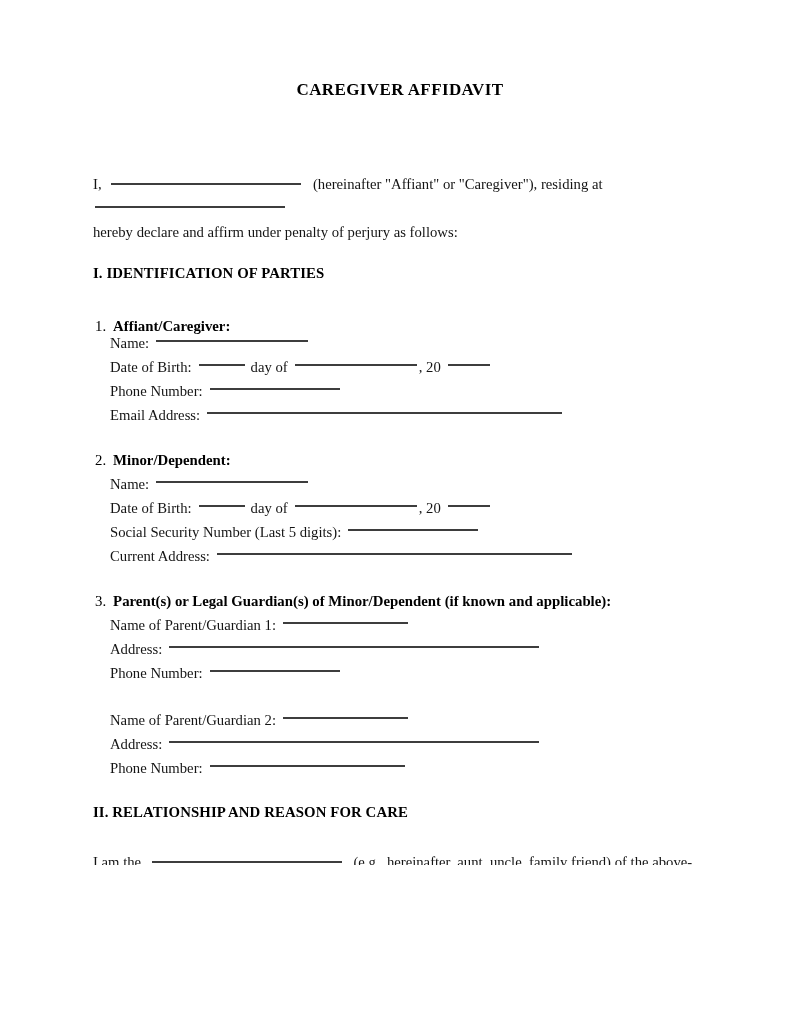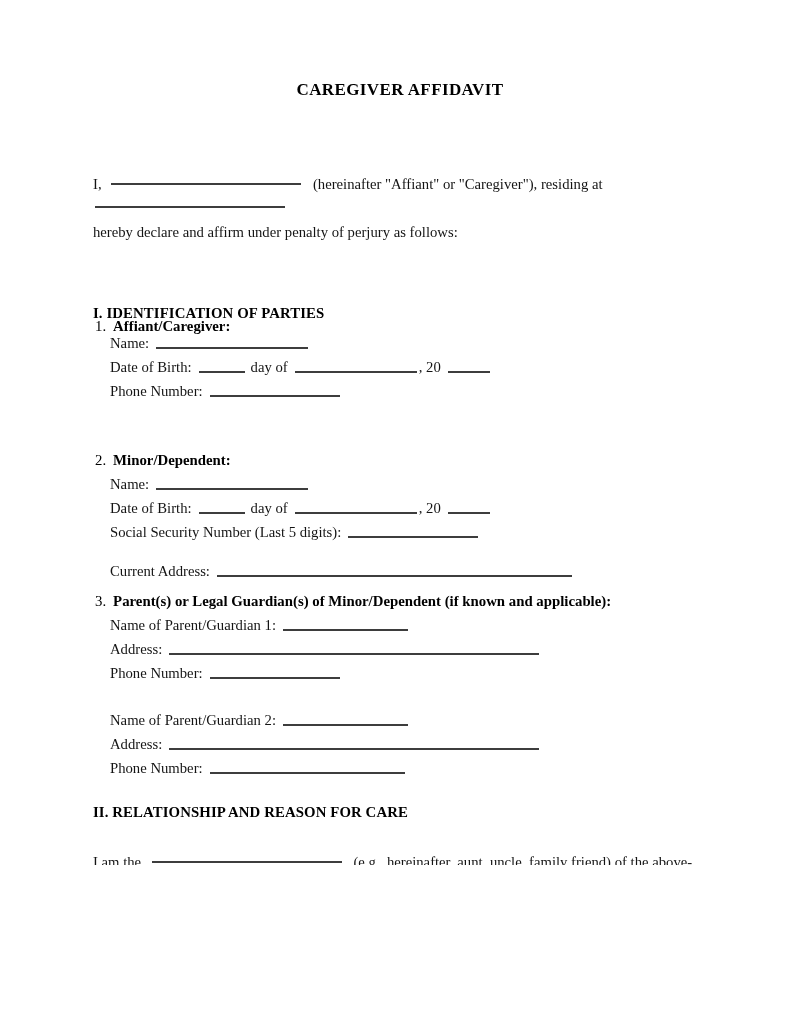--- a/index.html
+++ b/index.html
@@ -63,21 +63,21 @@
   .item-head .num { font-weight: normal; }
   .item-head .lbl { font-weight: bold; margin-left: 7px; }
 
   .field-row {
     position: absolute;
     left: 110px;
     font-size: 14.7px;
     color: #141414;
     white-space: nowrap;
     display: flex;
-    align-items: flex-end;
+    align-items: center;
   }
 
   
   .blank {
     display: inline-block;
     border-bottom: 2px solid #3d3d3d;
     height: 0;
     vertical-align: bottom;
     position: relative;
     top: -3px;
@@ -106,21 +106,21 @@
     <span class="iblank" style="width:190px;margin:0 8px 0 6px;"></span>
     <span>(hereinafter "Affiant" or "Caregiver"), residing at</span>
   </div>
 
   <div class="para" style="top:196px;left:95px;">
     <span class="iblank" style="width:190px;margin-right:2px;"></span>
   </div>
 
   <div class="para" style="top:221px;">hereby declare and affirm under penalty of perjury as follows:</div>
 
-  <div class="section-head" style="top:265px;margin-top:40px;">I. IDENTIFICATION OF PARTIES</div>
+  <div class="section-head" style="top:265px;">I. IDENTIFICATION OF PARTIES</div>
 
   <div class="item-head" style="top:318px;text-align:center;">
     <span class="num">1.</span><span class="lbl">Affiant/Caregiver:</span>
   </div>
 
   <div class="field-row" style="top:335px;">
     <span>Name:</span>
     <span class="blank gap-l" style="width:152px;"></span>
   </div>
 
@@ -131,20 +131,24 @@
     <span class="blank gap-l" style="width:122px;"></span>
     <span style="margin-left:2px;">, 20</span>
     <span class="blank gap-l" style="width:42px;"></span>
   </div>
 
   <div class="field-row" style="top:383px;">
     <span>Phone Number:</span>
     <span class="blank gap-l" style="width:130px;"></span>
   </div>
 
+  <div class="field-row" style="top:407px;">
+    <span>Email Address:</span>
+    <span class="blank gap-l" style="width:355px;"></span>
+  </div>
 
   <div class="item-head" style="top:452px;">
     <span class="num">2.</span><span class="lbl">Minor/Dependent:</span>
   </div>
 
   <div class="field-row" style="top:476px;">
     <span>Name:</span>
     <span class="blank gap-l" style="width:152px;"></span>
   </div>
 
@@ -155,21 +159,21 @@
     <span class="blank gap-l" style="width:122px;"></span>
     <span style="margin-left:2px;">, 20</span>
     <span class="blank gap-l" style="width:42px;"></span>
   </div>
 
   <div class="field-row" style="top:524px;">
     <span>Social Security Number (Last 5 digits):</span>
     <span class="blank gap-l" style="width:130px;"></span>
   </div>
 
-  <div class="field-row" style="top:563px;">
+  <div class="field-row" style="top:548px;">
     <span>Current Address:</span>
     <span class="blank gap-l" style="width:355px;"></span>
   </div>
 
   <div class="item-head" style="top:593px;">
     <span class="num">3.</span><span class="lbl">Parent(s) or Legal Guardian(s) of Minor/Dependent (if known and applicable):</span>
   </div>
 
   <div class="field-row" style="top:617px;">
     <span>Name of Parent/Guardian 1:</span>

